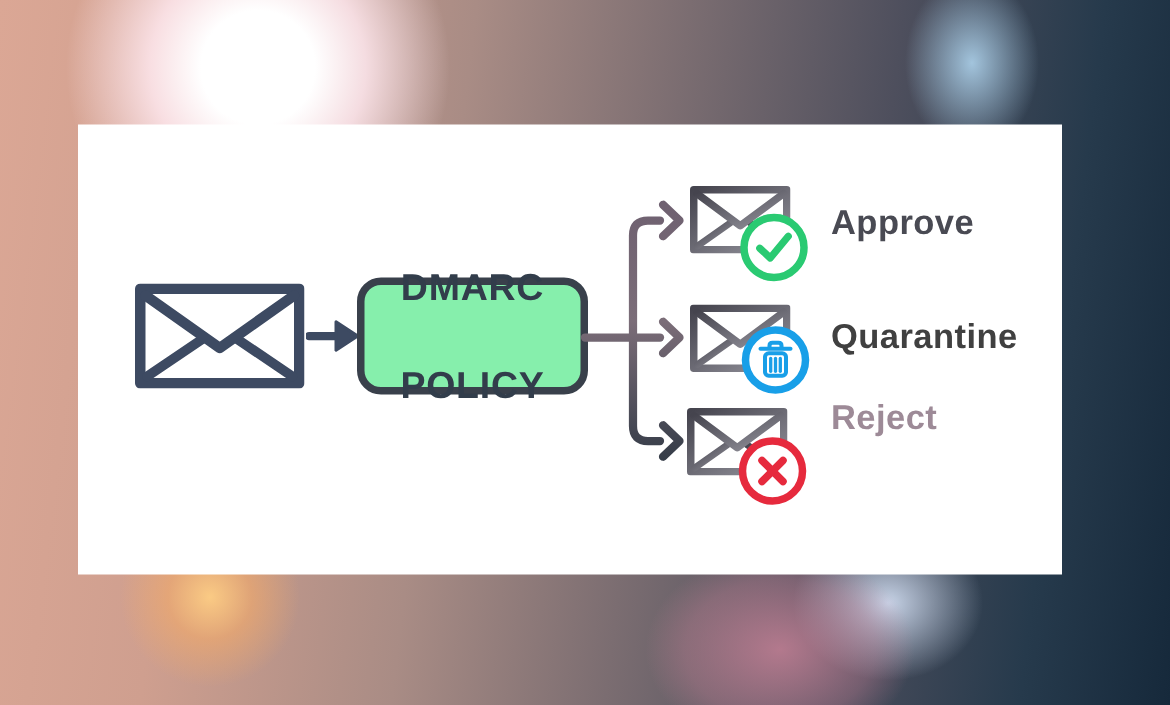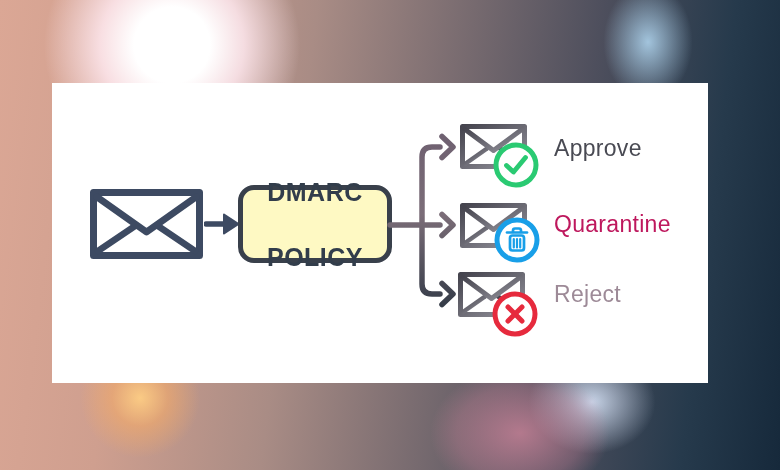--- a/index.html
+++ b/index.html
@@ -11,25 +11,25 @@
       radial-gradient(ellipse 62px 82px at 648px 42px, rgba(168,203,228,0.95) 0%, rgba(168,203,228,0) 72%),
       radial-gradient(circle at 140px 398px, rgba(253,205,132,0.95) 0px, rgba(247,172,102,0.55) 28px, rgba(240,160,95,0) 60px),
       radial-gradient(ellipse 115px 85px at 520px 433px, rgba(202,130,152,0.8) 0%, rgba(200,128,150,0.35) 55%, rgba(200,128,150,0) 78%),
       radial-gradient(ellipse 88px 72px at 592px 402px, rgba(206,219,239,0.95) 0%, rgba(206,219,239,0) 72%),
       linear-gradient(97deg,#dba795 0%,#cf9f8f 18%,#a98c85 38%,#7b6d71 55%,#4e4f5d 72%,#263a4c 88%,#16293b 100%);
   }
   .card{position:absolute;left:52px;top:83px;width:656px;height:300px;}
   .abs{position:absolute;}
   .policy-box{
     left:186px;top:102px;width:154px;height:78px;box-sizing:border-box;
-    border:5px solid #39404b;border-radius:16px;background:#fef9c3;
+    border:5px solid #39404b;border-radius:16px;background:#86efac;
     display:flex;flex-direction:column;align-items:center;justify-content:center;
   }
   .policy-text{font-size:25px;font-weight:bold;letter-spacing:0.5px;line-height:28px;color:#323d4b;text-align:center;}
-  .outcome-label{font-size:23px;font-weight:normal;letter-spacing:0.3px;line-height:26px;white-space:nowrap;}
+  .outcome-label{font-size:23px;font-weight:bold;letter-spacing:0.3px;line-height:26px;white-space:nowrap;}
   svg{display:block;}
 </style>
 </head>
 <body>
 
 <div class="stage">
   <div class="card" style="background-color: rgb(255, 255, 255);">
 
     <svg class="abs" style="left:38px;top:106px;" width="113" height="70" viewBox="0 0 113 70">
       <g fill="none" stroke-linecap="round" stroke-linejoin="round" stroke="#3d4a62">
@@ -107,21 +107,21 @@
       <circle cx="23" cy="23" r="20" fill="#ffffff" stroke-width="5" stroke="#189fe8"></circle>
       <g fill="none" stroke-linecap="round" stroke-linejoin="round" stroke-width="2.7" stroke="#189fe8">
         <path d="M 13,15.5 L 33,15.5"></path>
         <path d="M 19,15 L 19,13.5 Q 19,11.5 21,11.5 L 25,11.5 Q 27,11.5 27,13.5 L 27,15"></path>
         <rect x="16" y="18.5" width="14" height="15" rx="2.5"></rect>
         <path d="M 19.8,22 L 19.8,30.5" stroke-width="2.2"></path>
         <path d="M 23,22 L 23,30.5" stroke-width="2.2"></path>
         <path d="M 26.2,22 L 26.2,30.5" stroke-width="2.2"></path>
       </g>
     </svg>
-    <div class="abs outcome-label" style="left: 502px; top: 128px; color: #be185d;">Quarantine</div>
+    <div class="abs outcome-label" style="left: 502px; top: 128px; color: #404040;">Quarantine</div>
 
     <svg class="abs" style="left:406px;top:189px;" width="67" height="45" viewBox="0 0 67 45">
       <defs>
         <linearGradient id="env-grad-2" x1="0" y1="0" x2="1" y2="1">
           <stop offset="0" stop-color="#45444e"></stop>
           <stop offset="1" stop-color="#93929b"></stop>
         </linearGradient>
       </defs>
       <g fill="none" stroke="url(#env-grad-2)" stroke-linecap="round" stroke-linejoin="round">
         <rect x="2.5" y="2.5" width="62" height="40" stroke-width="5" fill="#ffffff"></rect>
@@ -130,16 +130,16 @@
         <path d="M 4.5,5 L 33.5,26.5 L 62.5,5" stroke-width="5"></path>
       </g>
     </svg>
     <svg class="abs" style="left:440px;top:208px;" width="46" height="46" viewBox="0 0 46 46">
       <circle cx="23" cy="23" r="20" fill="#ffffff" stroke-width="5" stroke="#e62a3d"></circle>
       <g fill="none" stroke-linecap="round" stroke-width="5" stroke="#e62a3d">
         <path d="M 16,16 L 30,30"></path>
         <path d="M 30,16 L 16,30"></path>
       </g>
     </svg>
-    <div class="abs outcome-label" style="left: 502px; top: 198px; color: rgb(157, 138, 151);">Reject</div>
+    <div class="abs outcome-label" style="left: 502px; top: 182px; color: rgb(157, 138, 151);">Reject</div>
 
   </div>
 </div>
 
 </body></html>

